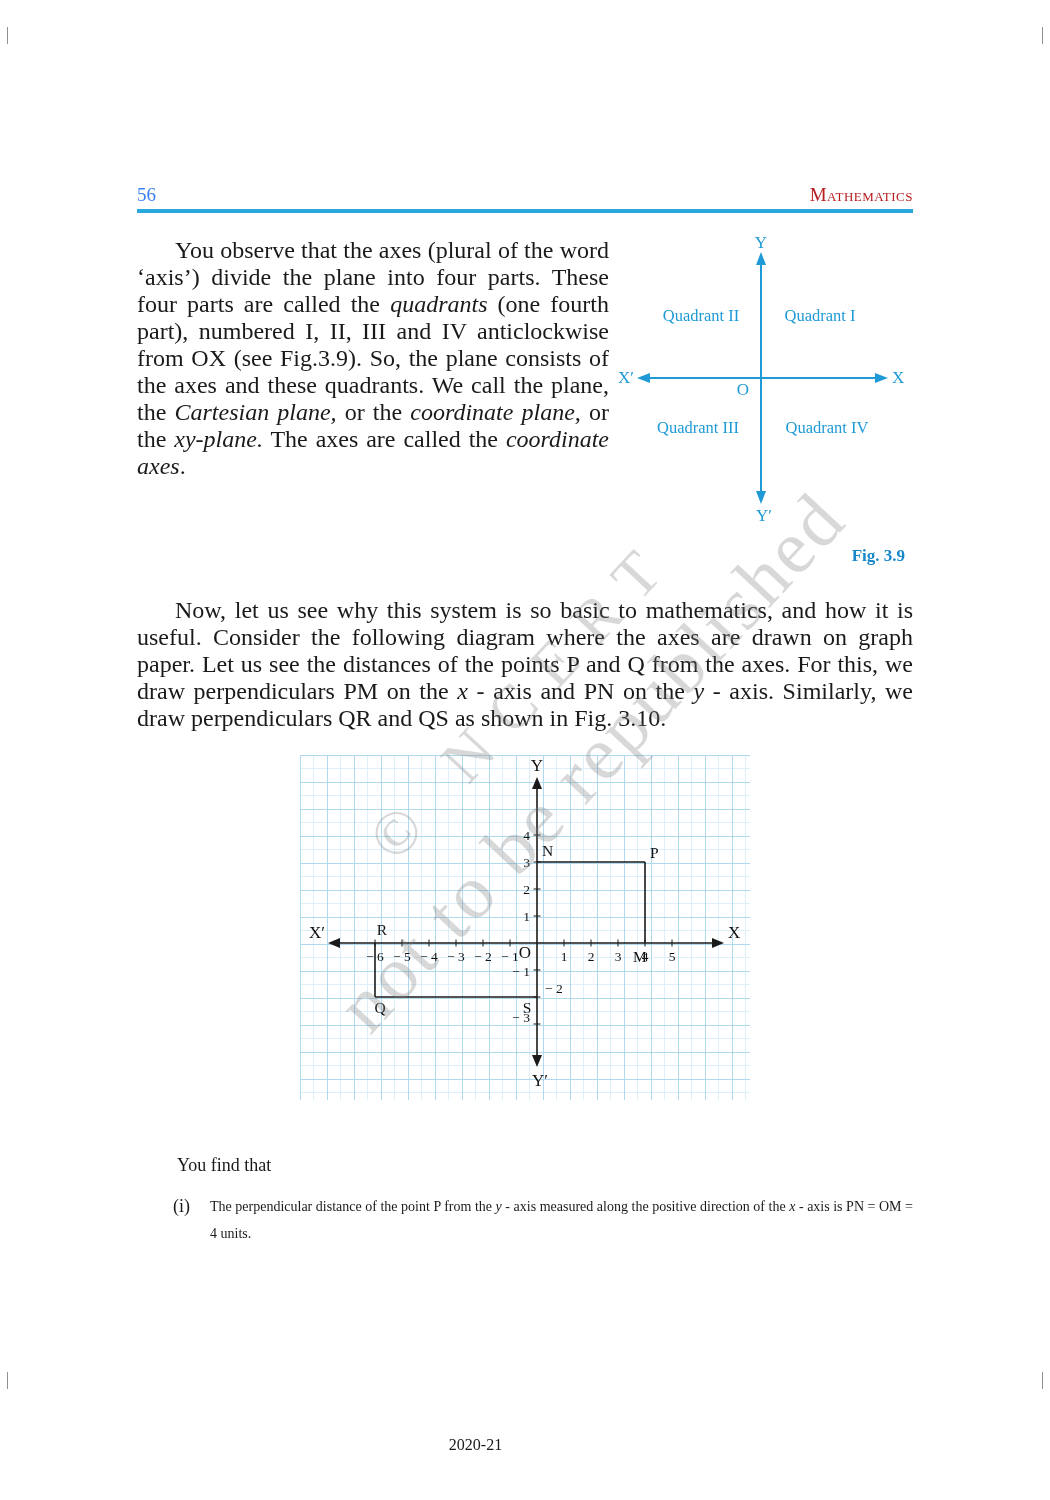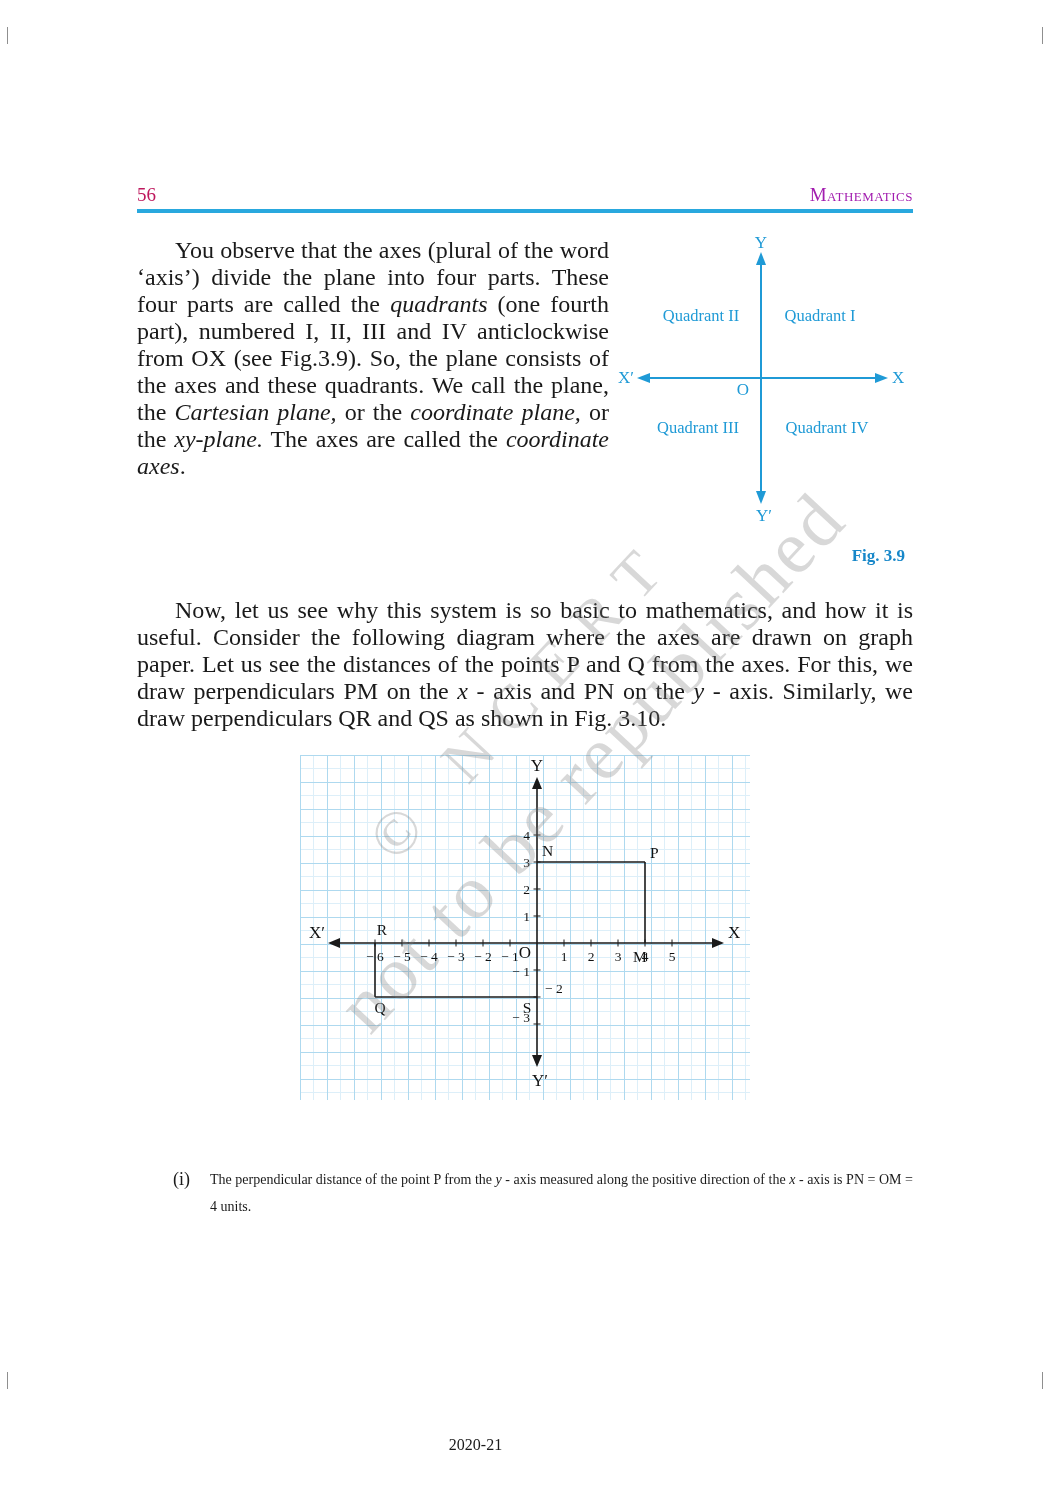--- a/index.html
+++ b/index.html
@@ -7,22 +7,22 @@
     width:1050px;height:1500px;background:#ffffff;position:relative;
     font-family:"Liberation Serif", serif;color:#1a1a1a;overflow:hidden;
   }
   .crop{position:absolute;width:1px;height:17px;background:#8f8f8f;}
   .crop.tl{left:7px;top:27px;}
   .crop.tr{left:1042px;top:27px;}
   .crop.bl{left:7px;top:1372px;}
   .crop.br{left:1042px;top:1372px;}
 
   .header{position:absolute;left:137px;top:184px;width:776px;display:flex;justify-content:space-between;align-items:baseline;}
-  .page-num{font-size:19px;color:#be185d;}
-  .subject{font-size:19px;color:#a21caf;font-variant:small-caps;letter-spacing:.5px;}
+  .page-num{font-size:19px;color:#3b82f6;}
+  .subject{font-size:19px;color:#b91c1c;font-variant:small-caps;letter-spacing:.5px;}
   .rule{position:absolute;left:137px;top:209px;width:776px;height:4px;background:#29a8de;}
 
   .para{font-size:24px;line-height:27px;text-align:justify;margin:0;}
   .indent{text-indent:38px;}
   i{font-style:italic;}
 
   .intro-text{position:absolute;left:137px;top:237px;width:472px;}
   .fig39{position:absolute;left:613px;top:236px;width:292px;text-align:center;}
   .fig-caption{font-size:17px;font-weight:bold;color:#1787c9;margin-top:6px;text-align:right;}
 
@@ -154,20 +154,21 @@
       <text x="242" y="101" text-anchor="start" class="f310-point">N</text>
       <text x="350" y="103" text-anchor="start" class="f310-point">P</text>
       <text x="340" y="207" text-anchor="middle" class="f310-point">M</text>
       <text x="82" y="180" text-anchor="middle" class="f310-point">R</text>
       <text x="80" y="258" text-anchor="middle" class="f310-point">Q</text>
       <text x="227" y="258" text-anchor="middle" class="f310-point">S</text>
     </svg>
   </div>
 
   <div class="find">
+    <p class="find-intro">You find that</p>
     <div class="find-item">
       <span class="find-label">(i)</span>
       <p class="find-text"><span>The perpendicular distance of the point P from the </span><i>y</i><span> - axis measured along the positive direction of the </span><i>x</i><span> - axis is PN = OM = 4 units.</span></p>
     </div>
   </div>
 
   <div class="footer">2020-21</div>
 
   <div class="watermark">
     <div class="wm1">© NCERT</div>

